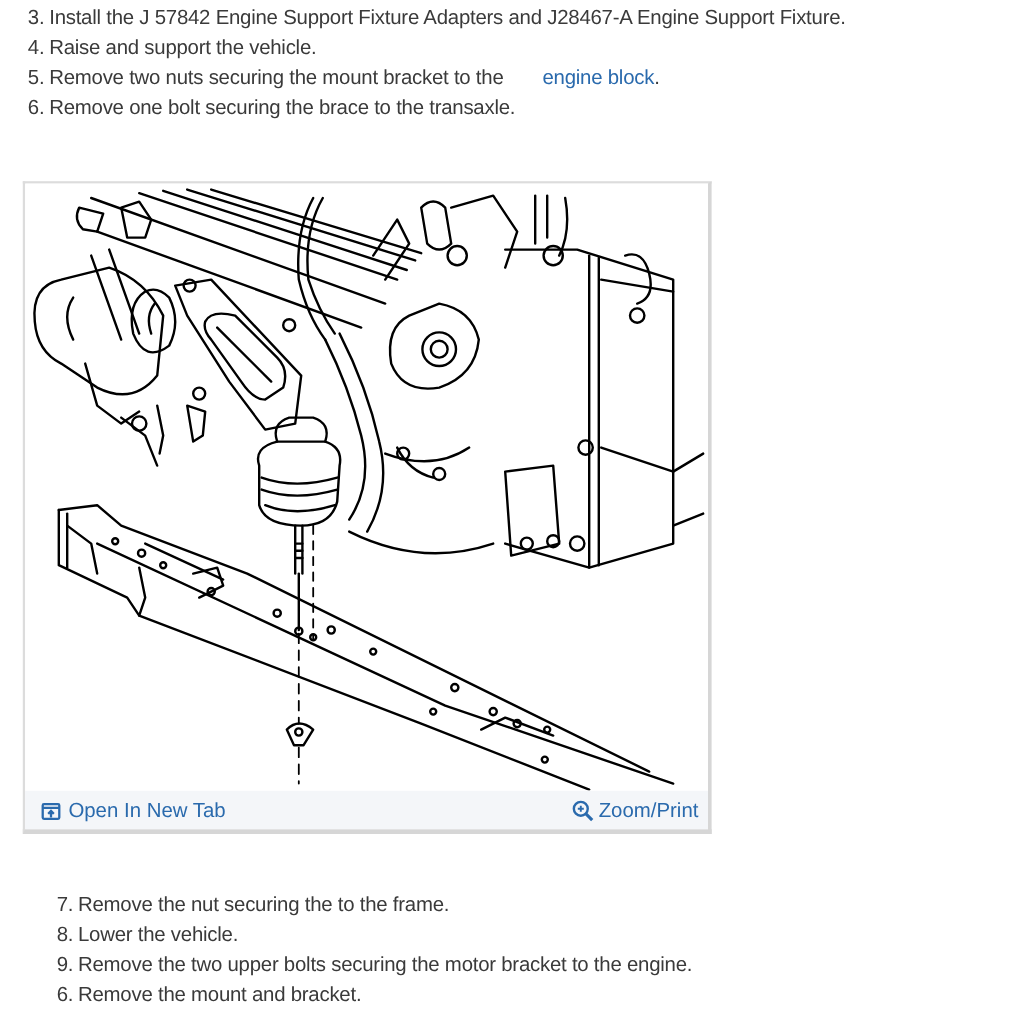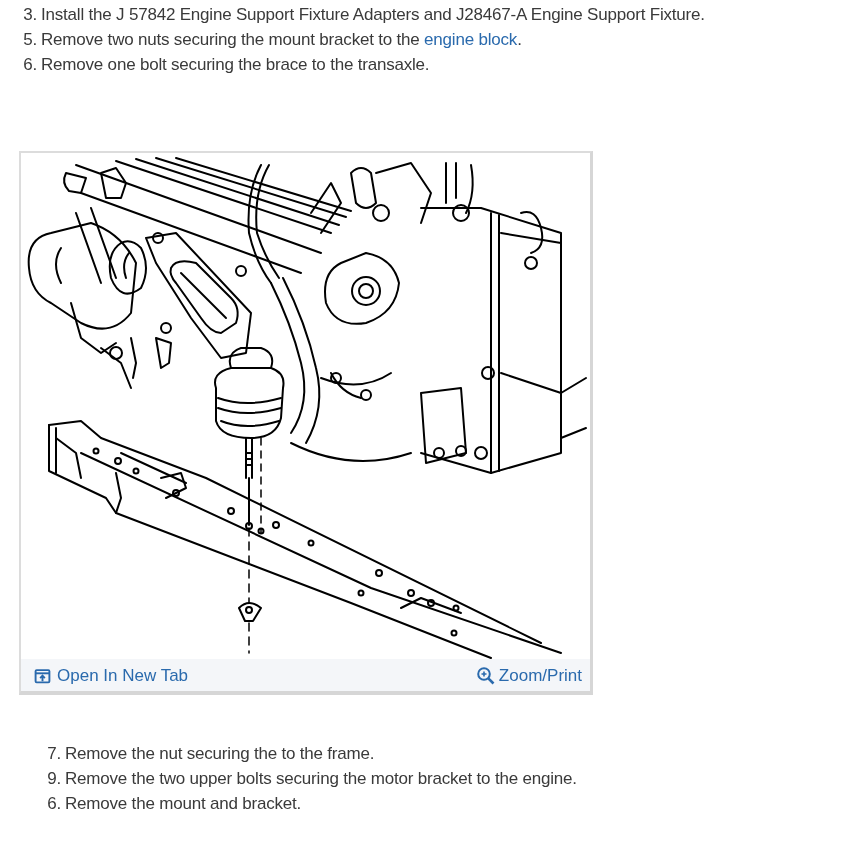--- a/index.html
+++ b/index.html
@@ -35,20 +35,21 @@
     text-align: right;
     padding-right: 4px;
     box-sizing: border-box;
   }
   .steps-top { top: 2px; }
   .steps-bottom { top: 741px; margin-left: 24px; }
   .link {
     color: #2a6aad;
     text-decoration: none;
     cursor: pointer;
+    margin-left: 28px;
   }
 
   .figure {
     position: absolute;
     left: 19px;
     top: 151px;
     width: 574px;
     height: 544px;
     box-sizing: border-box;
     border: 2px solid #dcdcdc;
@@ -96,20 +97,23 @@
     margin-right: 6px;
   }
   .btn-zoom .ic { margin-right: 3px; width: 20px; height: 20px; }
 </style>
 </head>
 <body>
 
 <ol class="steps steps-top">
   <li>
     <span class="num">3.</span><span>Install the J 57842 Engine Support Fixture Adapters and J28467-A Engine Support Fixture.</span>
+  </li>
+  <li>
+    <span class="num">4.</span><span>Raise and support the vehicle.</span>
   </li>
   <li>
     <span class="num">5.</span><span>Remove two nuts securing the mount bracket to the </span><a class="link">engine block</a><span>.</span>
   </li>
   <li>
     <span class="num">6.</span><span>Remove one bolt securing the brace to the transaxle.</span>
   </li>
 </ol>
 
 <div class="figure">
@@ -244,18 +248,21 @@
       <span>Zoom/Print</span>
     </div>
   </div>
 </div>
 
 <ol class="steps steps-bottom">
   <li>
     <span class="num">7.</span><span>Remove the nut securing the to the frame.</span>
   </li>
   <li>
+    <span class="num">8.</span><span>Lower the vehicle.</span>
+  </li>
+  <li>
     <span class="num">9.</span><span>Remove the two upper bolts securing the motor bracket to the engine.</span>
   </li>
   <li>
     <span class="num">6.</span><span>Remove the mount and bracket.</span>
   </li>
 </ol>
 
 </body></html>

